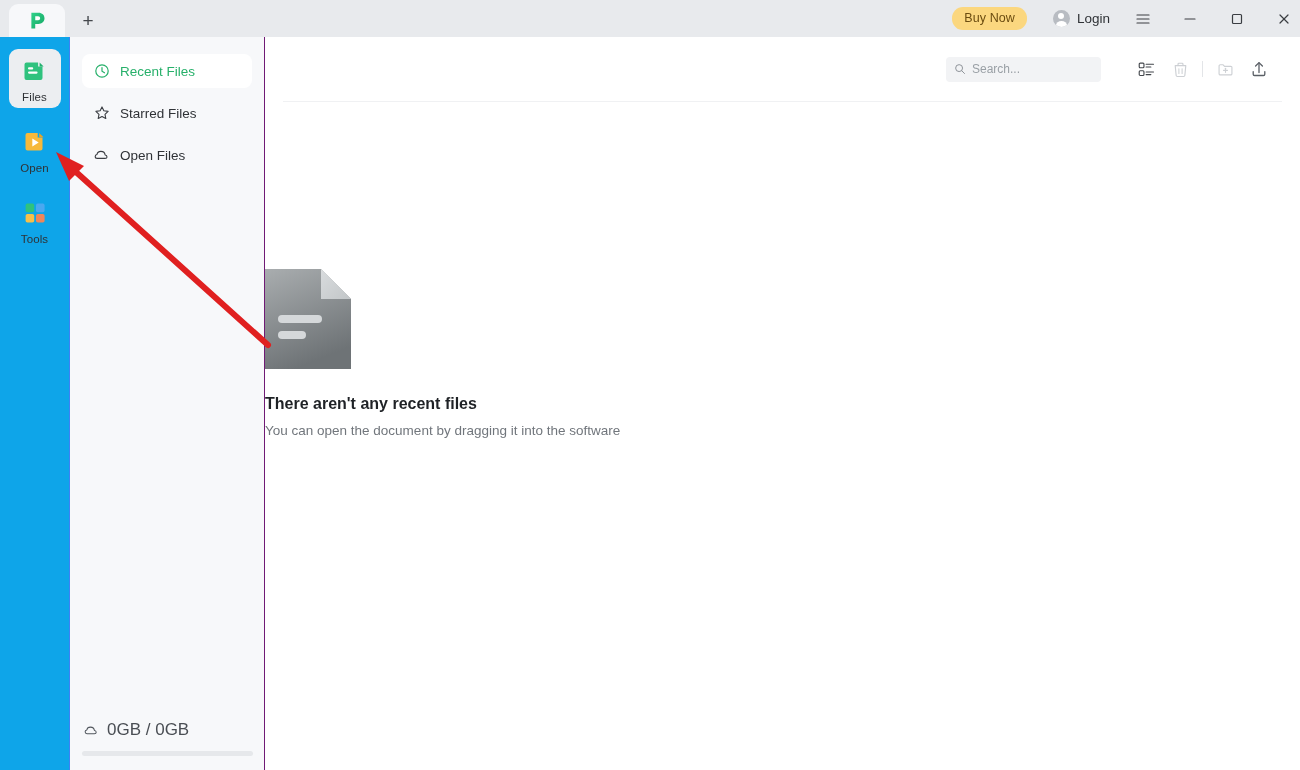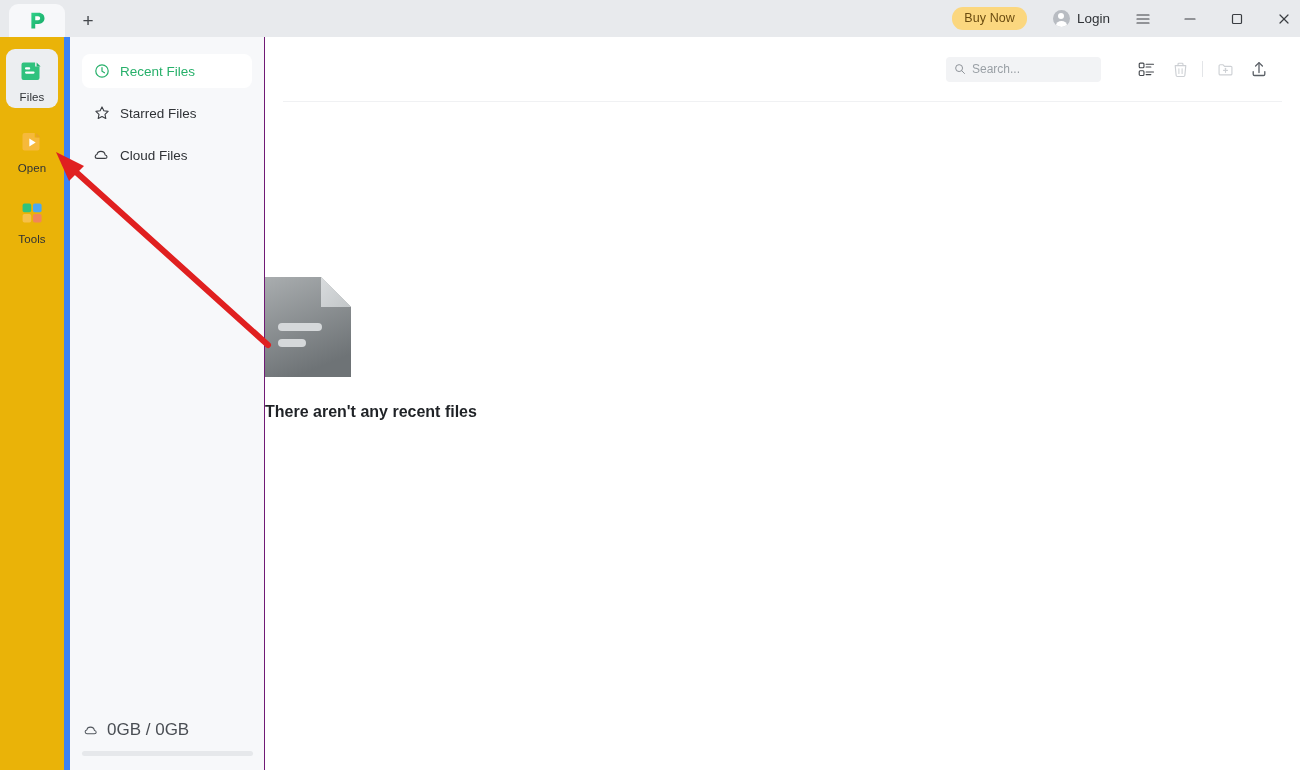--- a/index.html
+++ b/index.html
@@ -47,21 +47,21 @@
   .login-label { font-size: 13.5px; color: #2f3236; }
   .wbtn {
     width: 33px; height: 37px; display: flex; align-items: center; justify-content: center;
     color: #3a3d42;
   }
   .wbtn svg { display:block; }
 
   
   .rail {
     position: absolute; top: 37px; left: 0; width: 70px; height: 733px;
-    background: #eab308; border-right: 6px solid #3b82f6;
+    background: #0ea5e9; border-right: 1px solid #3b82f6;
   }
   .rail-item {
     width: 52px; margin: 0 auto; margin-top: 12px;
     border-radius: 9px; padding: 8px 0 5px;
     display: flex; flex-direction: column; align-items: center; gap: 6px;
   }
   .rail-item.active { background: #eceef1; }
   .rail-label { font-size: 11.5px; color: #2f3236; letter-spacing: .1px; }
   .ico28 { width: 28px; height: 28px; display:block; }
 
@@ -229,21 +229,21 @@
         <svg class="nav-ico" viewBox="0 0 16 16">
           <path d="M8 1.9l1.85 3.9 4.25.55-3.1 2.95.8 4.2L8 11.45 4.2 13.5l.8-4.2-3.1-2.95 4.25-.55z" fill="none" stroke="#3a3d42" stroke-width="1.1" stroke-linejoin="round"></path>
         </svg>
         <span>Starred Files</span>
       </div>
 
       <div class="nav-item">
         <svg class="nav-ico" viewBox="0 0 16 16">
           <path d="M3.2 11.4c-1.15 0-2.0-.88-2.0-1.95 0-1.0.78-1.85 1.8-1.94C3.25 5.7 4.9 4.4 6.9 4.4c2.25 0 4.0 1.6 4.2 3.6 1.0.06 1.9.85 1.9 1.9 0 1.0-.85 1.5-1.95 1.5z" fill="none" stroke="#3a3d42" stroke-width="1.1" stroke-linejoin="round"></path>
         </svg>
-        <span>Cloud Files</span>
+        <span>Open Files</span>
       </div>
     </div>
 
     <div class="storage">
       <div class="storage-row">
         <svg width="15" height="15" viewBox="0 0 16 16">
           <path d="M3.2 11.4c-1.15 0-2.0-.88-2.0-1.95 0-1.0.78-1.85 1.8-1.94C3.25 5.7 4.9 4.4 6.9 4.4c2.25 0 4.0 1.6 4.2 3.6 1.0.06 1.9.85 1.9 1.9 0 1.0-.85 1.5-1.95 1.5z" fill="none" stroke="#50555c" stroke-width="1.1" stroke-linejoin="round"></path>
         </svg>
         <span class="storage-text">0GB / 0GB</span>
       </div>
@@ -321,20 +321,21 @@
             <stop offset="0" stop-color="#d9dcde"></stop>
               <stop offset="1" stop-color="#c2c6c8"></stop>
           </linearGradient>
         </defs>
         <path d="M0 0h56l30 30v70H0z" fill="url(#gdoc)"></path>
         <path d="M56 0l30 30H56z" fill="url(#gfold)"></path>
         <rect x="13" y="46" width="44" height="8" rx="4" fill="#d5d8da"></rect>
         <rect x="13" y="62" width="28" height="8" rx="4" fill="#d5d8da"></rect>
       </svg>
       <div class="empty-title">There aren't any recent files</div>
+      <div class="empty-sub">You can open the document by dragging it into the software</div>
     </div>
   </div>
 
   <svg class="annot" viewBox="0 0 1300 770">
     <line x1="268" y1="345" x2="76" y2="172" stroke="#e02020" stroke-width="6" stroke-linecap="round"></line>
     <path d="M56 152 L84 166 L69 181 Z" fill="#e02020"></path>
   </svg>
 
 </div>
 

